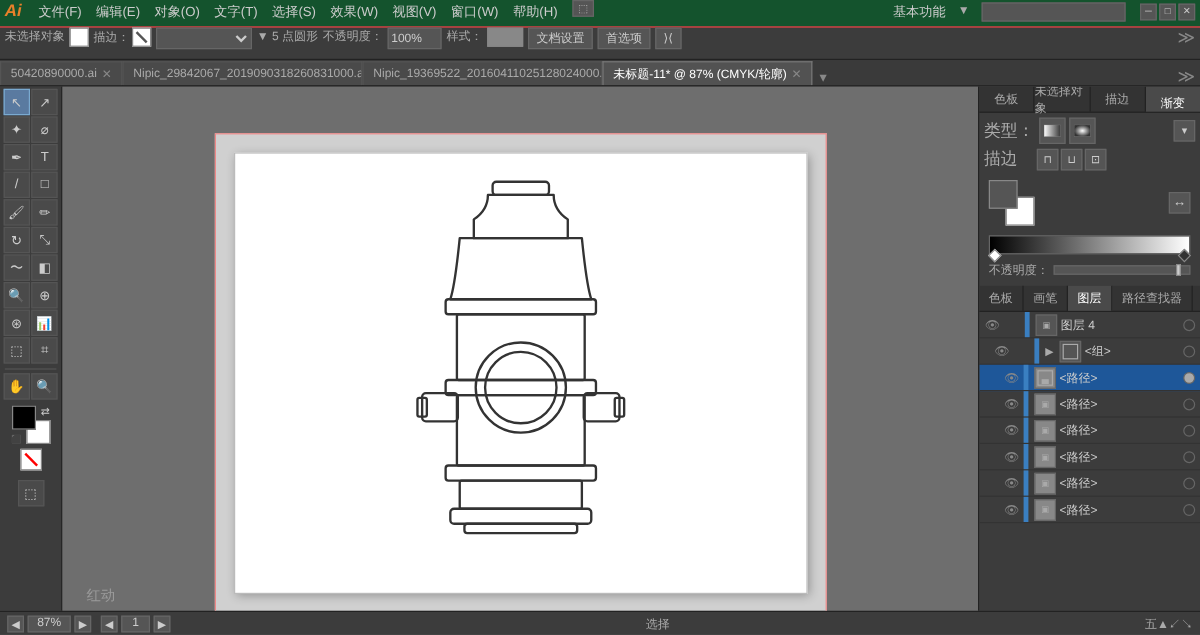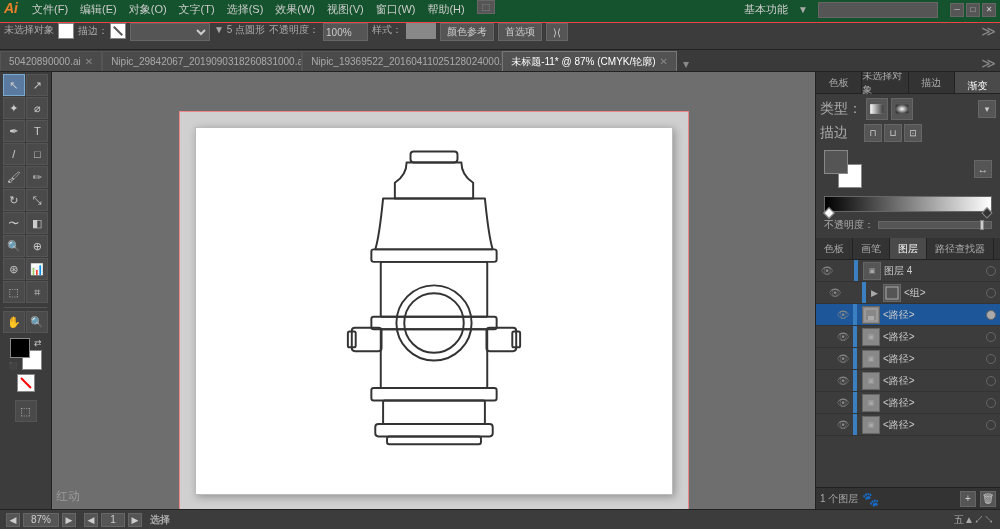--- a/index.html
+++ b/index.html
@@ -325,23 +325,23 @@
       border: 1px solid #666;
       color: #ccc;
       height: 14px;
       width: 36px;
       font-size: 10px;
       padding: 0 2px;
       text-align: center;
     }
     #status-center {
       flex: 1;
-      font-size: 10px;
-      color: #aaa;
-      font-weight: bold;
+      text-align: center;
+      font-size: 10px;
+      color: #aaa;
     }
     #status-right {
       display: flex;
       align-items: center;
       gap: 4px;
       font-size: 10px;
       color: #aaa;
     }
     .nav-btn {
       background: #555;
@@ -582,21 +582,21 @@
 
     
     #canvas-area::-webkit-scrollbar { width: 8px; height: 8px; }
     #canvas-area::-webkit-scrollbar-track { background: #3c3c3c; }
     #canvas-area::-webkit-scrollbar-thumb { background: #666; }
 
     
     #watermark {
       position: absolute;
       bottom: 4px;
-      left: 4px;
+      left: 20px;
       font-size: 12px;
       color: rgba(200,200,200,0.5);
       pointer-events: none;
     }
 
     .fire-hydrant {
       stroke: #333;
       stroke-width: 2.5;
       fill: none;
       stroke-linejoin: round;
@@ -642,21 +642,21 @@
     </div>
   </div>
   <select class="opt-select" style="width:80px;">
     <option></option>
   </select>
   <span style="color:#aaa;font-size:10px;">▼ 5 点圆形</span>
   <span class="opt-label">不透明度：</span>
   <input class="opt-input" type="text" value="100%" style="width: 45px;">
   <span class="opt-label">样式：</span>
   <div class="color-swatch" style="background:#888;width:30px;"></div>
-  <button class="opt-btn">颜色参考</button>
+  <button class="opt-btn">文档设置</button>
   <button class="opt-btn">首选项</button>
   <button class="opt-btn">⟩⟨</button>
   <span style="margin-left:auto;color:#888;font-size:14px;cursor:pointer;">≫</span>
 </div>
 
 <div id="tabs-bar">
   <div class="tab">
     <span>50420890000.ai</span>
     <span class="tab-close">✕</span>
   </div>
@@ -943,27 +943,20 @@
           <div class="layer-circle"></div>
         </div>
         <div class="layer-row" style="padding-left:20px;">
           <div class="layer-eye">👁</div>
           <div style="width:4px;height:100%;background:#3a7fc1;margin-right:2px;"></div>
           <div class="layer-thumb" style="background:#888;">▣</div>
           <span class="layer-name">&lt;路径&gt;</span>
           <div class="layer-circle"></div>
         </div>
       </div>
-      <div id="layers-footer">
-        <span>1 个图层</span>
-        <span style="font-size:14px;">🐾</span>
-        <div style="flex:1;"></div>
-        <div class="layers-foot-btn">+</div>
-        <div class="layers-foot-btn">🗑</div>
-      </div>
     </div>
   </div>
 
 </div>
 
 <div id="status-bar">
   <div class="status-item">
     <div class="nav-btn">◀</div>
     <input class="status-input" type="text" value="87%" style="">
     <div class="nav-btn">▶</div>

